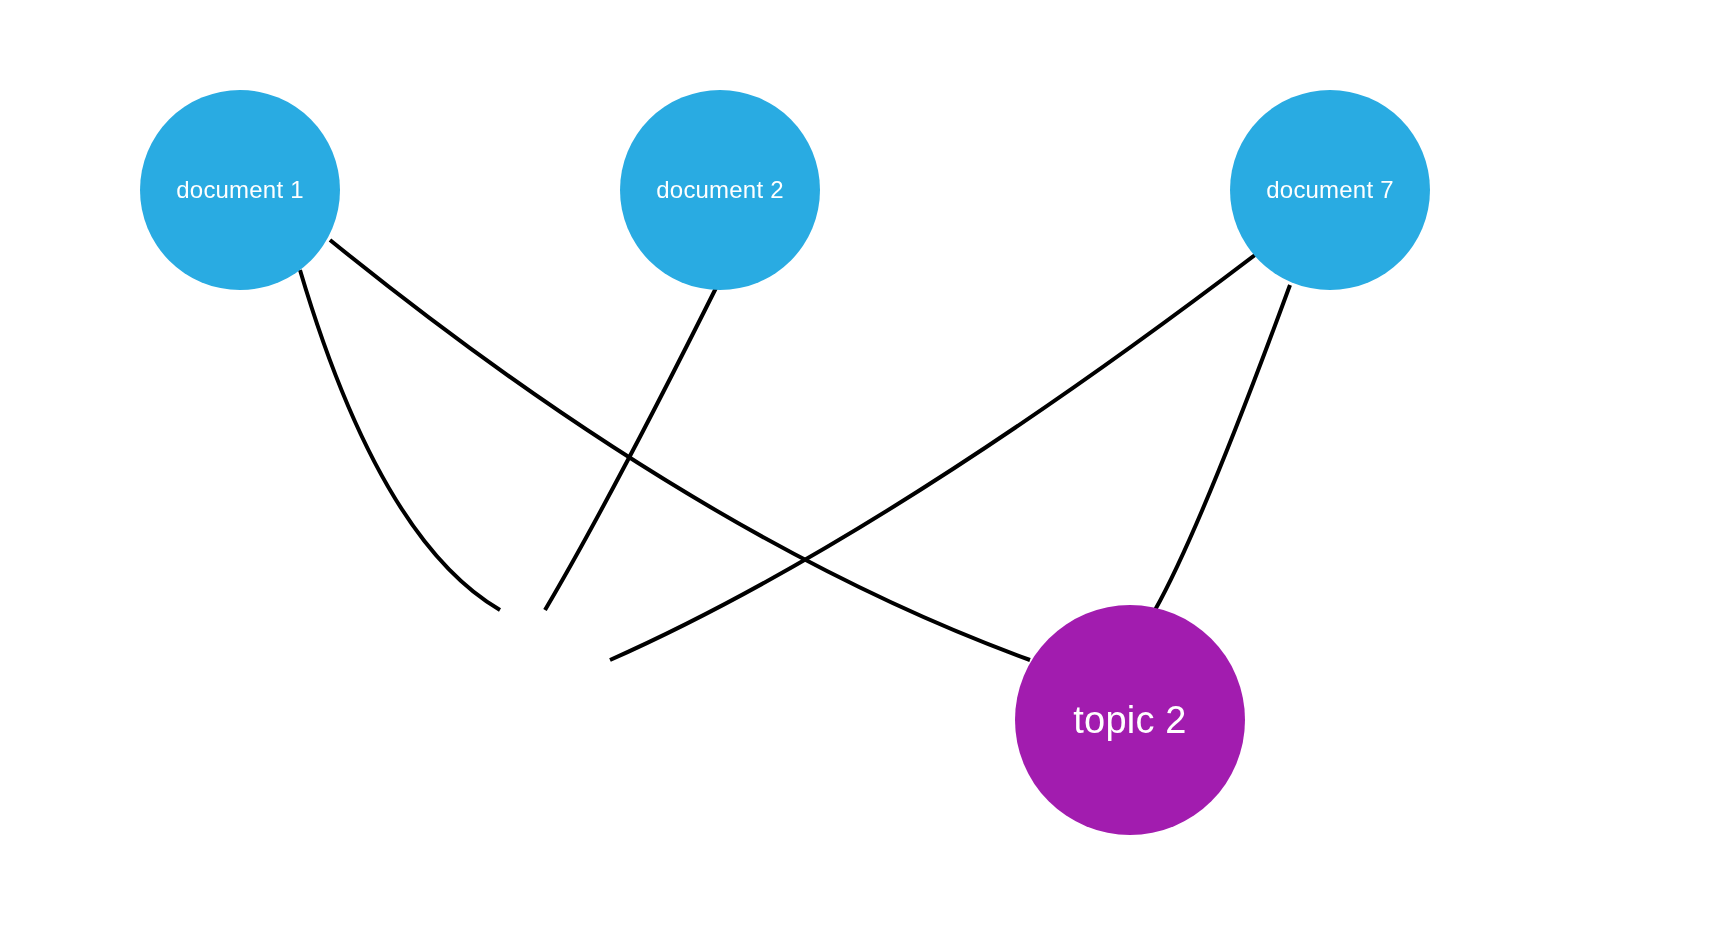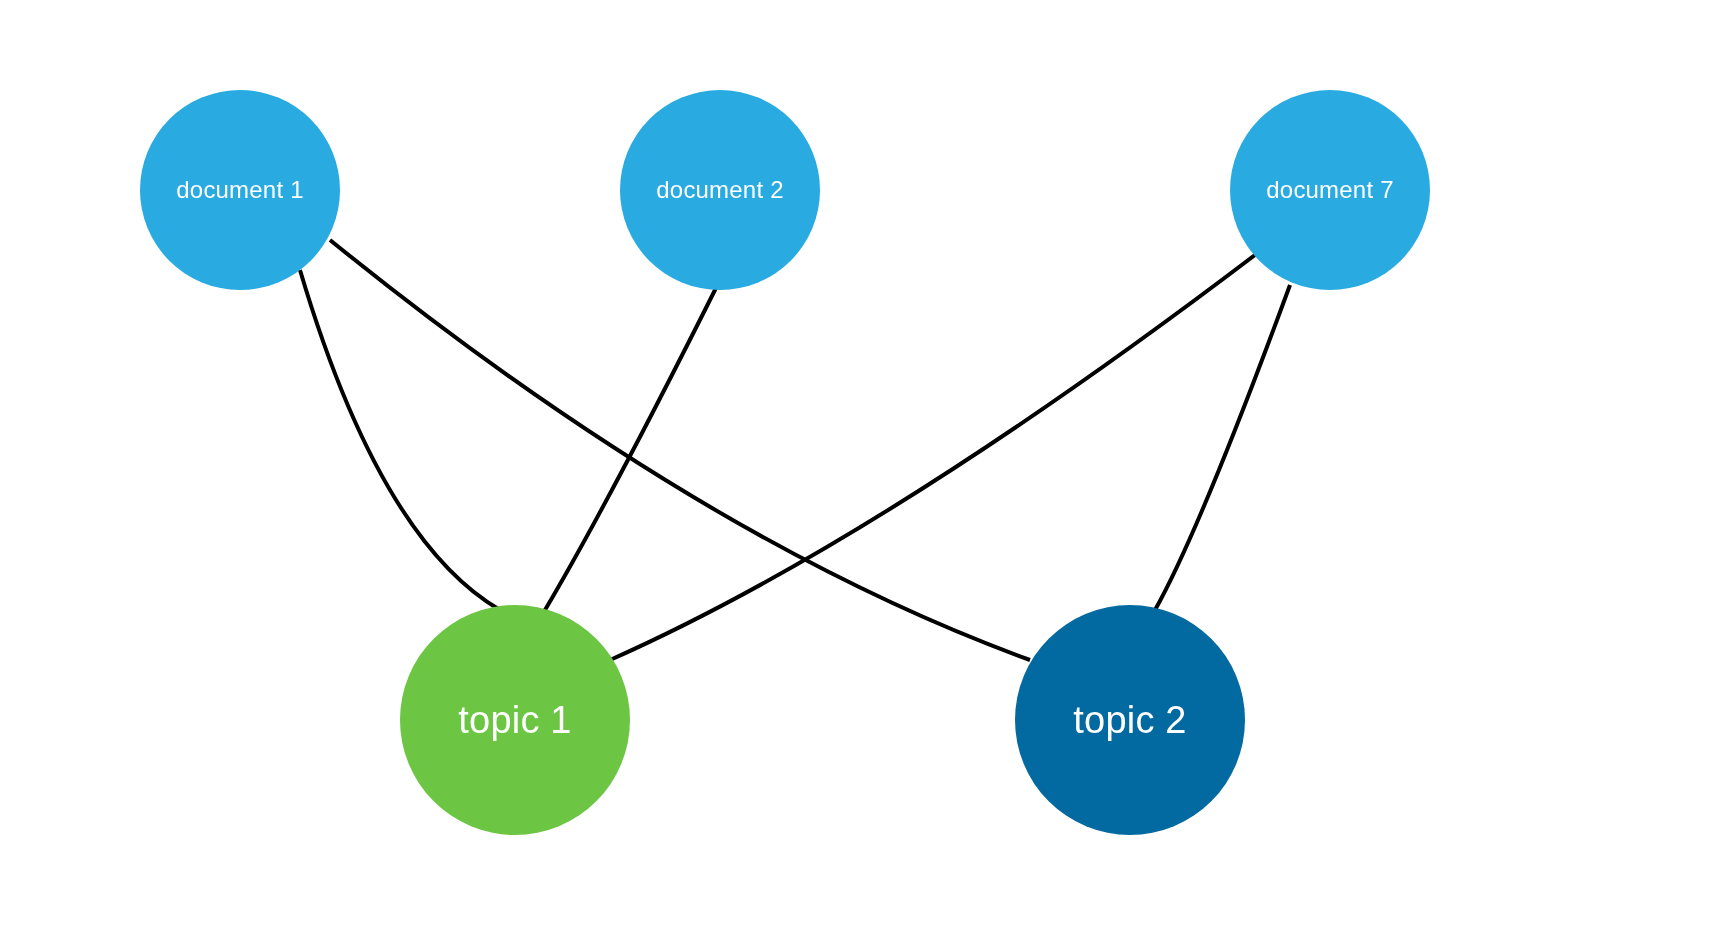--- a/index.html
+++ b/index.html
@@ -68,20 +68,17 @@
   </div>
 
   <div class="node doc" style="left:720px; top:190px; background:#29abe2;">
     <span>document 2</span>
   </div>
 
   <div class="node doc" style="left:1330px; top:190px; background:#29abe2;">
     <span>document 7</span>
   </div>
 
-  <div class="node topic" style="left:515px; top:720px; background:#6cc644;">
-    <span>topic 1</span>
-  </div>
 
-  <div class="node topic" style="left:1130px; top:720px; background:#0369a1;justify-content:center;">
+  <div class="node topic" style="left:1130px; top:720px; background:#a21caf;justify-content:center;">
     <span>topic 2</span>
   </div>
 </div>
 
 </body></html>

